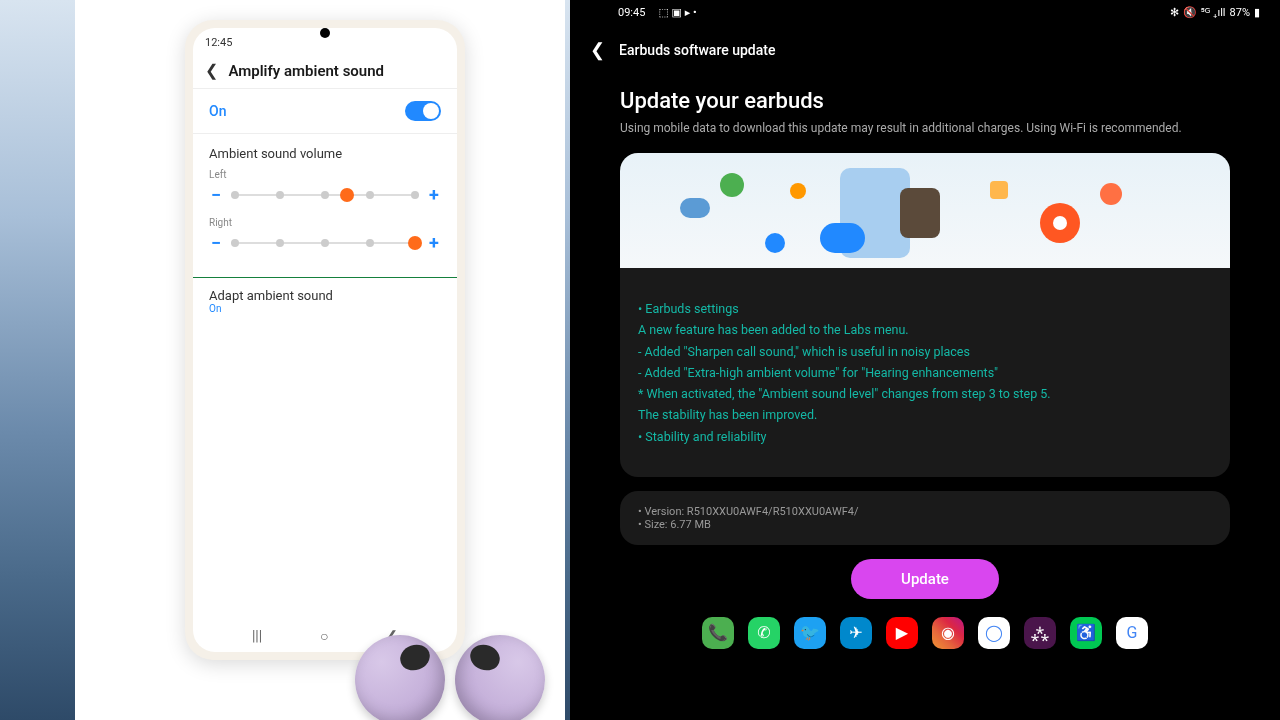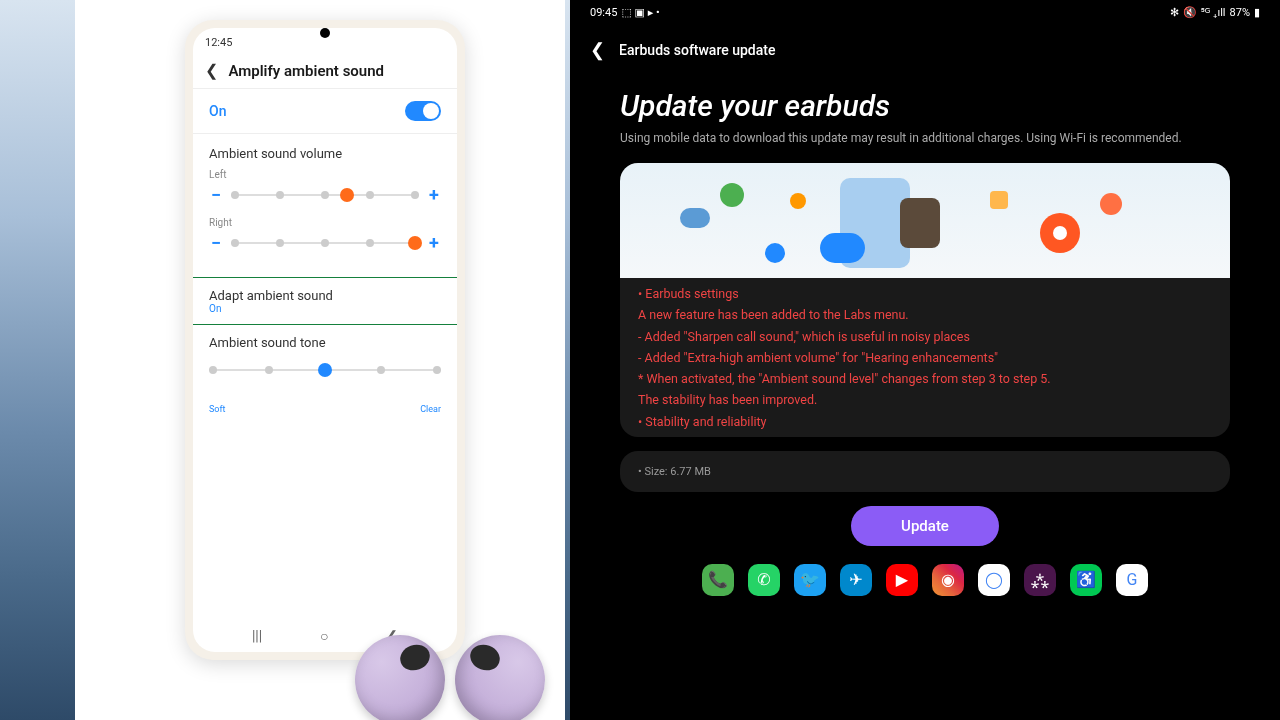--- a/index.html
+++ b/index.html
@@ -38,35 +38,35 @@
 .tone-thumb { position: absolute; width: 14px; height: 14px; background: #2189ff; border-radius: 50%; top: 3px; left: 47%; }
 .tone-labels { display: flex; justify-content: space-between; font-size: 9px; color: #2189ff; margin-top: 24px; }
 .nav-bar { position: absolute; bottom: 8px; width: 100%; display: flex; justify-content: space-around; align-items: center; padding: 0 30px; }
 .nav-icon { color: #666; font-size: 14px; }
 .earbud { position: absolute; bottom: 0; width: 90px; height: 90px; background: radial-gradient(circle at 30% 30%, #d8c8e8, #b8a0d0); border-radius: 50%; box-shadow: inset -5px -5px 15px rgba(0,0,0,0.2), 0 4px 10px rgba(0,0,0,0.2); }
 .earbud::before { content: ''; position: absolute; top: 10px; right: 15px; width: 30px; height: 25px; background: #2a2a2a; border-radius: 50%; transform: rotate(-20deg); }
 .earbud-left { left: 280px; bottom: -5px; }
 .earbud-right { left: 380px; bottom: -5px; transform: scaleX(-1); }
 .right-panel { width: 710px; height: 720px; background: #000; color: #fff; position: relative; padding: 0 20px; }
 .tablet-status { display: flex; justify-content: space-between; padding: 6px 0; font-size: 11px; }
-.tablet-status-left { display: flex; align-items: center; gap: 4px; }
+.tablet-status-left { display: flex; align-items: center; gap: 13px; margin-left: 28px; }
 .tablet-status-right { display: flex; align-items: center; gap: 4px; }
 .tablet-header { display: flex; align-items: center; gap: 14px; padding: 14px 0; }
 .tablet-back { font-size: 18px; color: #fff; }
 .tablet-title { font-size: 14px; font-weight: 500; }
-.update-heading { font-size: 30px; font-weight: 500; padding: 14px 30px 6px; font-style: italic; }
+.update-heading { font-size: 22px; font-weight: 500; padding: 14px 30px 6px; }
 .update-desc { font-size: 12px; color: #aaa; padding: 0 30px 16px; line-height: 1.5; }
 .card { background: #1a1a1a; border-radius: 18px; margin: 0 30px 14px; overflow: hidden; }
 .card-illust { height: 115px; background: linear-gradient(180deg, #e8f2f8 0%, #f5f8fa 100%); position: relative; overflow: hidden; }
 .illust-shape { position: absolute; border-radius: 50%; }
-.card-body { padding: 5px 18px; font-size: 12.5px; line-height: 1.7; color: #ef4444; }
+.card-body { padding: 30px 18px; font-size: 12.5px; line-height: 1.7; color: #14b8a6; }
 .info-card { background: #1a1a1a; border-radius: 18px; margin: 0 30px 14px; padding: 14px 18px; }
 .info-title { font-size: 12px; font-weight: 600; margin-bottom: 6px; }
 .info-line { font-size: 11px; color: #999; }
-.update-btn { display: block; margin: 8px auto 14px; background: #8b5cf6; color: #fff; border: none; border-radius: 22px; padding: 11px 50px; font-size: 15px; font-weight: 500; }
+.update-btn { display: block; margin: 8px auto 14px; background: #d946ef; color: #fff; border: none; border-radius: 22px; padding: 11px 50px; font-size: 15px; font-weight: 500; }
 .dock { display: flex; justify-content: center; gap: 14px; padding: 4px 0; }
 .dock-icon { width: 32px; height: 32px; border-radius: 10px; display: flex; align-items: center; justify-content: center; font-size: 16px; color: #fff; }
 </style>
 </head>
 <body>
 
 <div class="left-panel">
   <div class="white-box">
     <div class="phone-frame">
       <div class="phone-notch"></div>
@@ -109,38 +109,20 @@
                   <div class="slider-dot"></div>
                 </div>
               <div class="slider-thumb" style="left:94%;"></div>
             </div>
             <span class="slider-btn">+</span>
           </div>
         </div>
         <div class="subsection">
           <div class="sub-title">Adapt ambient sound</div>
           <div class="sub-status">On</div>
-        </div>
-        <div class="subsection">
-          <div class="sub-title">Ambient sound tone</div>
-          <div class="tone-slider">
-            <div class="tone-track"></div>
-            <div class="tone-dots">
-                <div class="tone-dot"></div>
-                <div class="tone-dot"></div>
-                <div class="tone-dot"></div>
-                <div class="tone-dot"></div>
-                <div class="tone-dot"></div>
-              </div>
-            <div class="tone-thumb"></div>
-          </div>
-          <div class="tone-labels">
-            <span>Soft</span>
-            <span>Clear</span>
-          </div>
         </div>
         <div class="nav-bar">
           <span class="nav-icon">|||</span>
           <span class="nav-icon">○</span>
           <span class="nav-icon">❮</span>
         </div>
       </div>
     </div>
     <div class="earbud earbud-left"></div>
     <div class="earbud earbud-right"></div>
@@ -185,20 +167,21 @@
       <div>• Earbuds settings</div>
       <div>A new feature has been added to the Labs menu.</div>
       <div>- Added "Sharpen call sound," which is useful in noisy places</div>
       <div>- Added "Extra-high ambient volume" for "Hearing enhancements"</div>
       <div>* When activated, the "Ambient sound level" changes from step 3 to step 5.</div>
       <div>The stability has been improved.</div>
       <div>• Stability and reliability</div>
     </div>
   </div>
   <div class="info-card">
+    <div class="info-line">• Version: R510XXU0AWF4/R510XXU0AWF4/</div>
     <div class="info-line">• Size: 6.77 MB</div>
   </div>
   <button class="update-btn">Update</button>
   <div class="dock">
     <div class="dock-icon" style="background:#4caf50">📞</div>
     <div class="dock-icon" style="background:#25d366">✆</div>
     <div class="dock-icon" style="background:#1da1f2">🐦</div>
     <div class="dock-icon" style="background:#0088cc">✈</div>
     <div class="dock-icon" style="background:#ff0000">▶</div>
     <div class="dock-icon" style="background:linear-gradient(45deg,#f09433,#e6683c,#dc2743,#bc1888)">◉</div>

